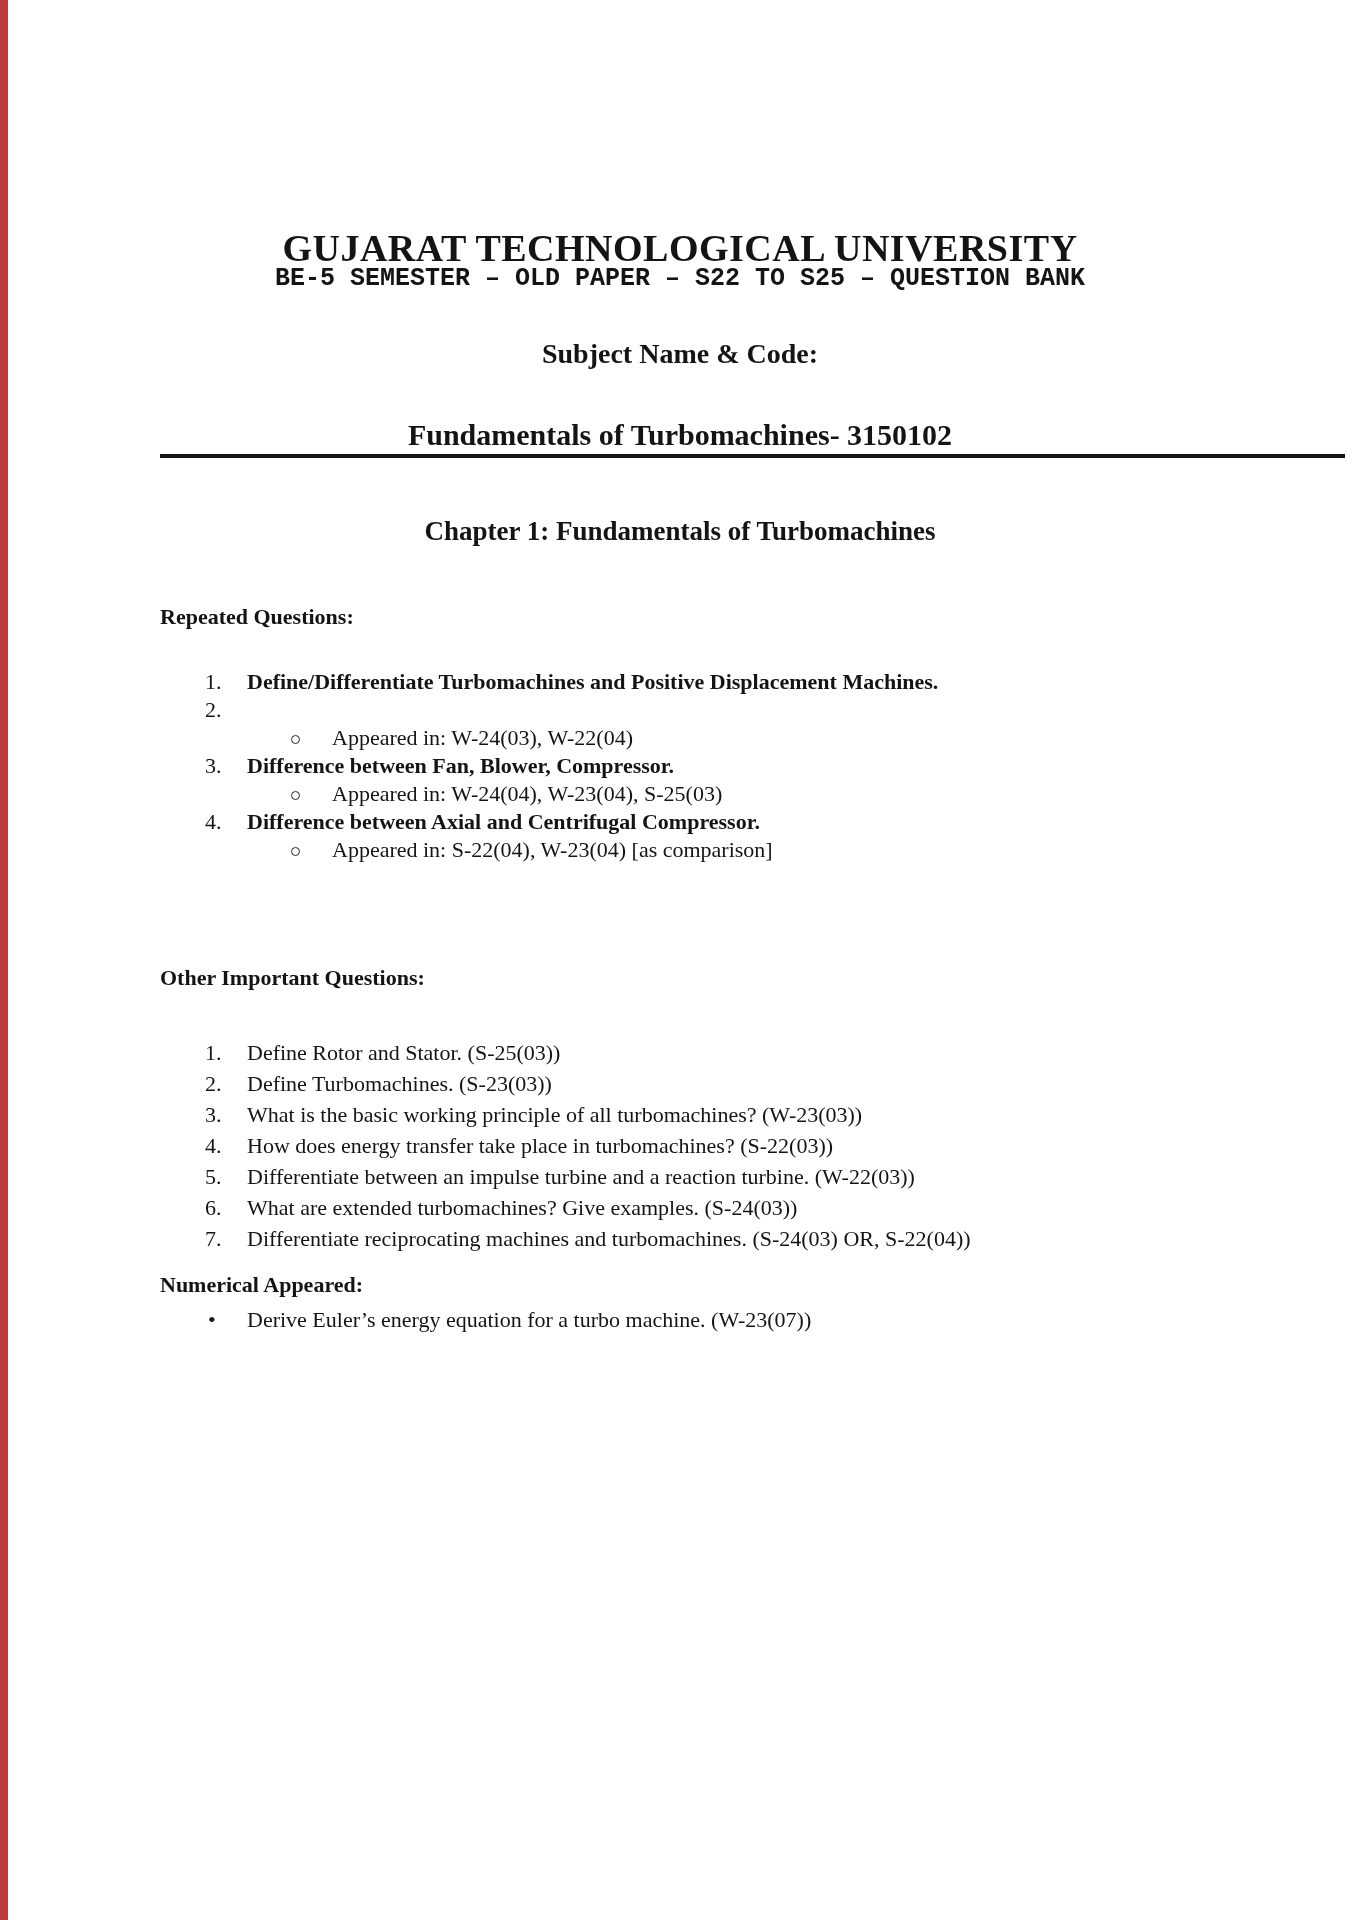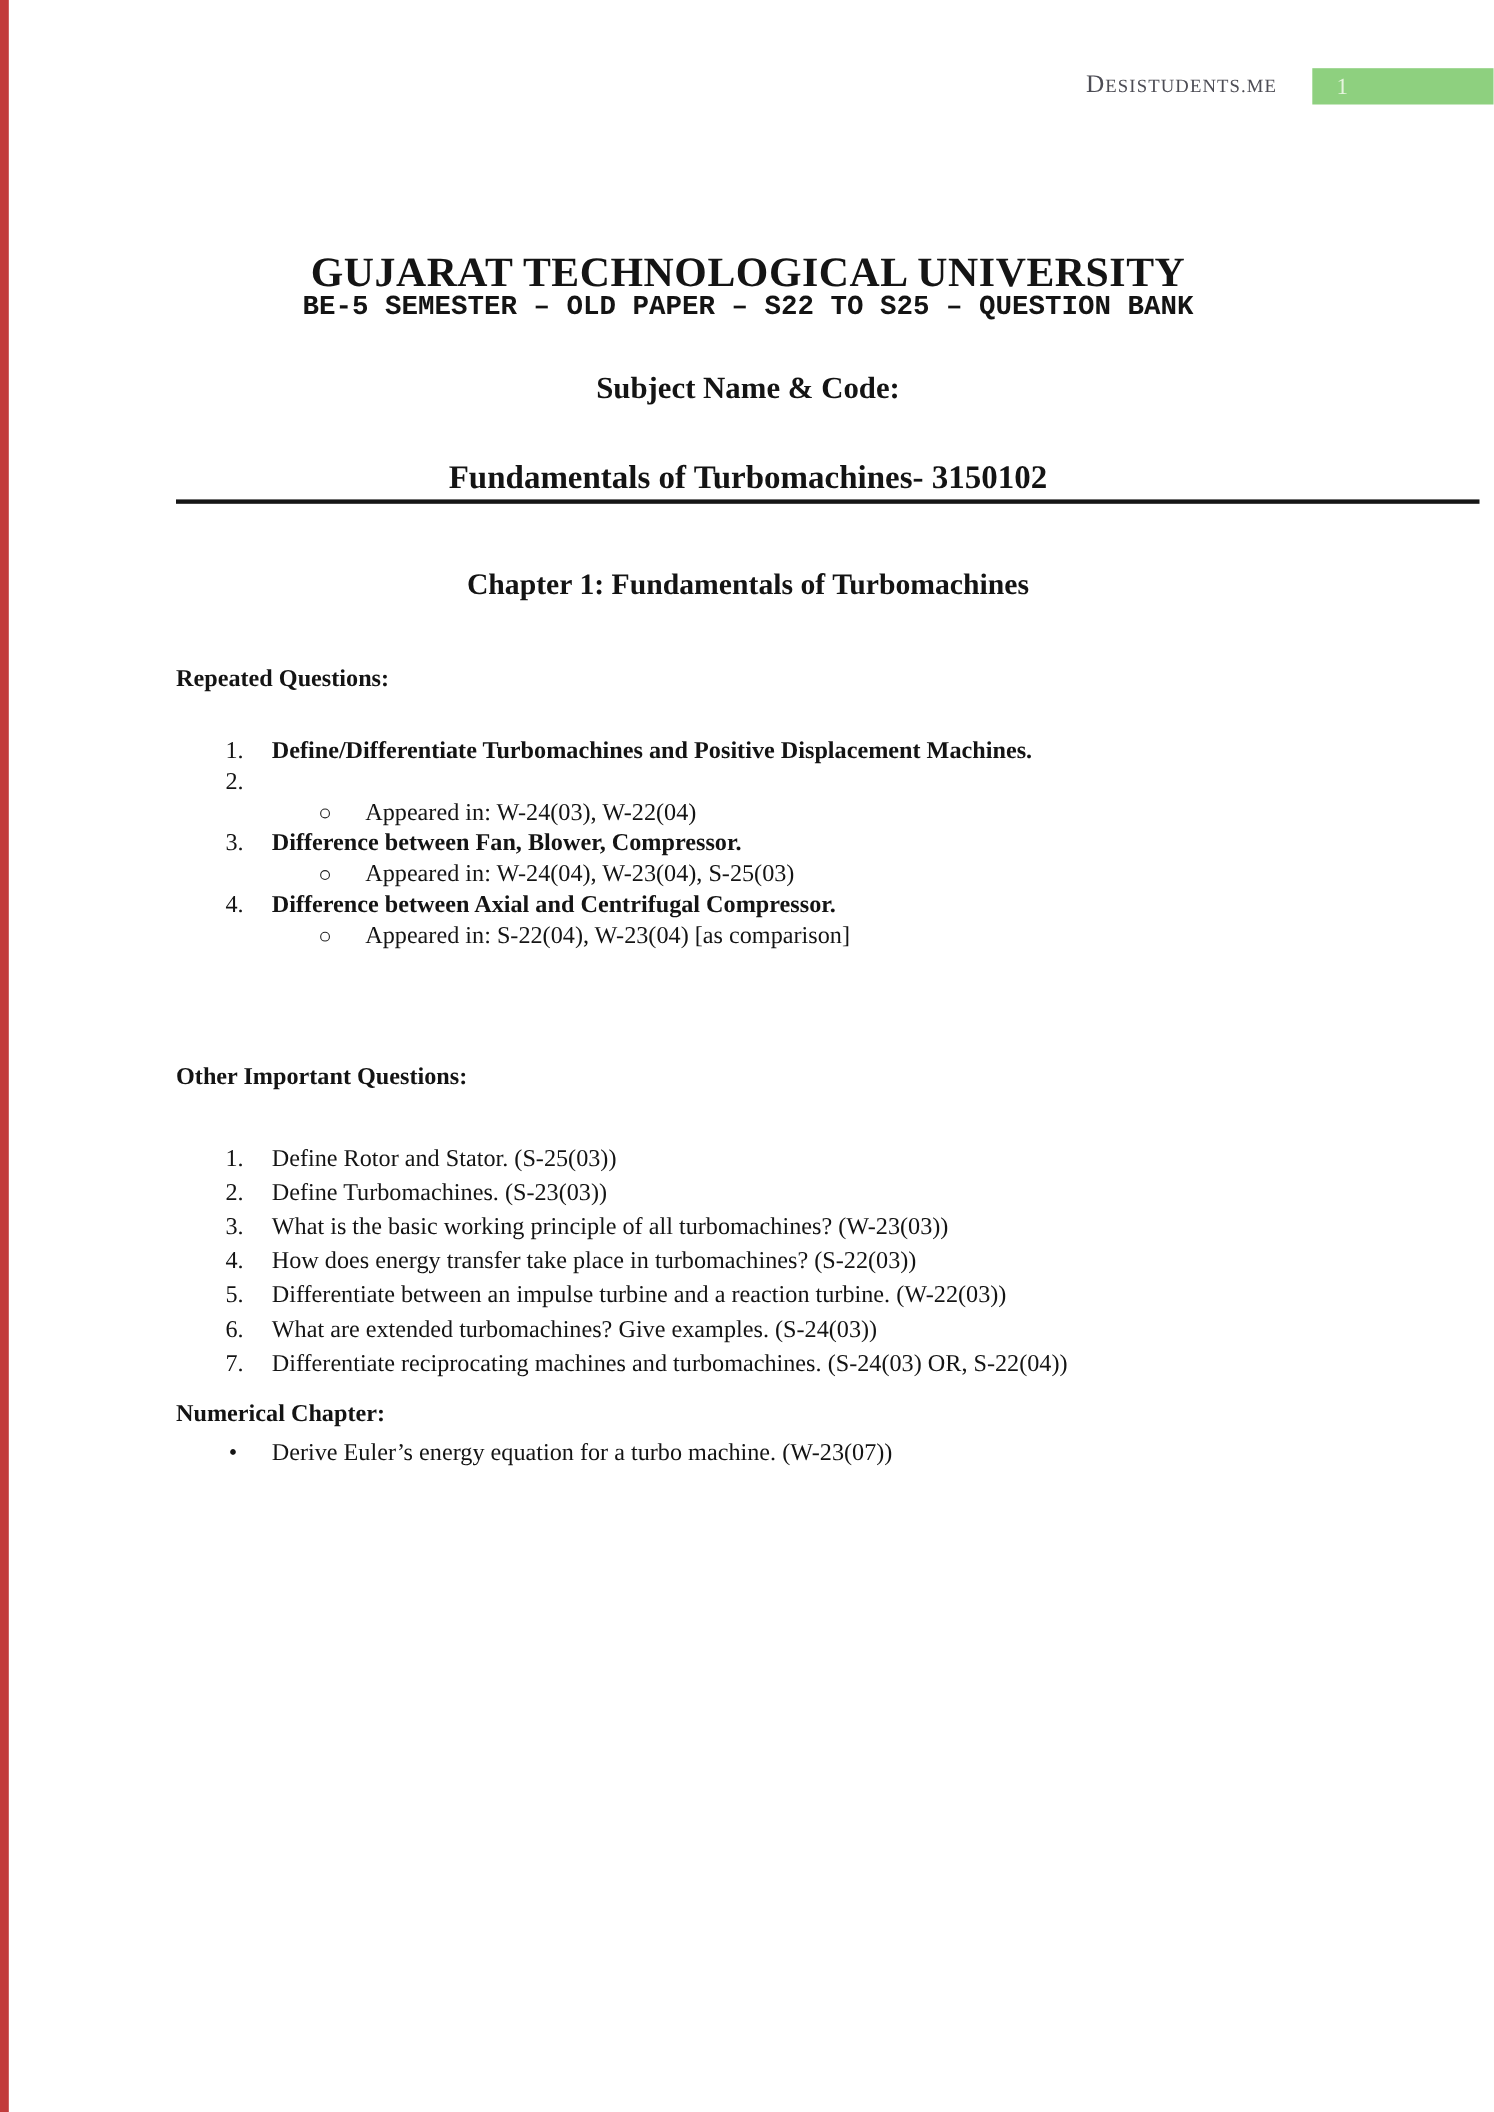--- a/index.html
+++ b/index.html
@@ -74,26 +74,20 @@
     margin-right:32px; vertical-align:1px;
   }
   .dot-bullet { display:inline-block; width:42px; padding-left:3px; }
 </style>
 </head>
 <body>
 
 <div class="page">
   <div class="red-stripe"></div>
 
-  <div class="header">
-    <div class="site-name">DESISTUDENTS.ME</div>
-    <div class="page-badge">
-      <span>1</span>
-    </div>
-  </div>
 
   <div class="hcol t-univ">GUJARAT TECHNOLOGICAL UNIVERSITY</div>
   <div class="hcol t-banner">BE-5 SEMESTER – OLD PAPER – S22 TO S25 – QUESTION BANK</div>
   <div class="hcol t-sublbl">Subject Name &amp; Code:</div>
   <div class="hcol t-subject">Fundamentals of Turbomachines- 3150102</div>
   <div class="rule"></div>
   <div class="hcol t-chapter">Chapter 1: Fundamentals of Turbomachines</div>
 
   <div class="sec-heading h-repeated">Repeated Questions:</div>
 
@@ -120,18 +114,18 @@
   <div class="list oq-list">
     <div class="row oq-row"><span class="num"></span><span>Define Rotor and Stator. (S-25(03))</span></div>
     <div class="row oq-row"><span class="num"></span><span>Define Turbomachines. (S-23(03))</span></div>
     <div class="row oq-row"><span class="num"></span><span>What is the basic working principle of all turbomachines? (W-23(03))</span></div>
     <div class="row oq-row"><span class="num"></span><span>How does energy transfer take place in turbomachines? (S-22(03))</span></div>
     <div class="row oq-row"><span class="num"></span><span>Differentiate between an impulse turbine and a reaction turbine. (W-22(03))</span></div>
     <div class="row oq-row"><span class="num"></span><span>What are extended turbomachines? Give examples. (S-24(03))</span></div>
     <div class="row oq-row"><span class="num"></span><span>Differentiate reciprocating machines and turbomachines. (S-24(03) OR, S-22(04))</span></div>
   </div>
 
-  <div class="sec-heading h-numerical">Numerical Chapter:</div>
+  <div class="sec-heading h-numerical">Numerical Appeared:</div>
 
   <div class="list np-list">
     <div class="row"><span class="dot-bullet">•</span><span>Derive Euler’s energy equation for a turbo machine. (W-23(07))</span></div>
   </div>
 </div>
 
 </body></html>

